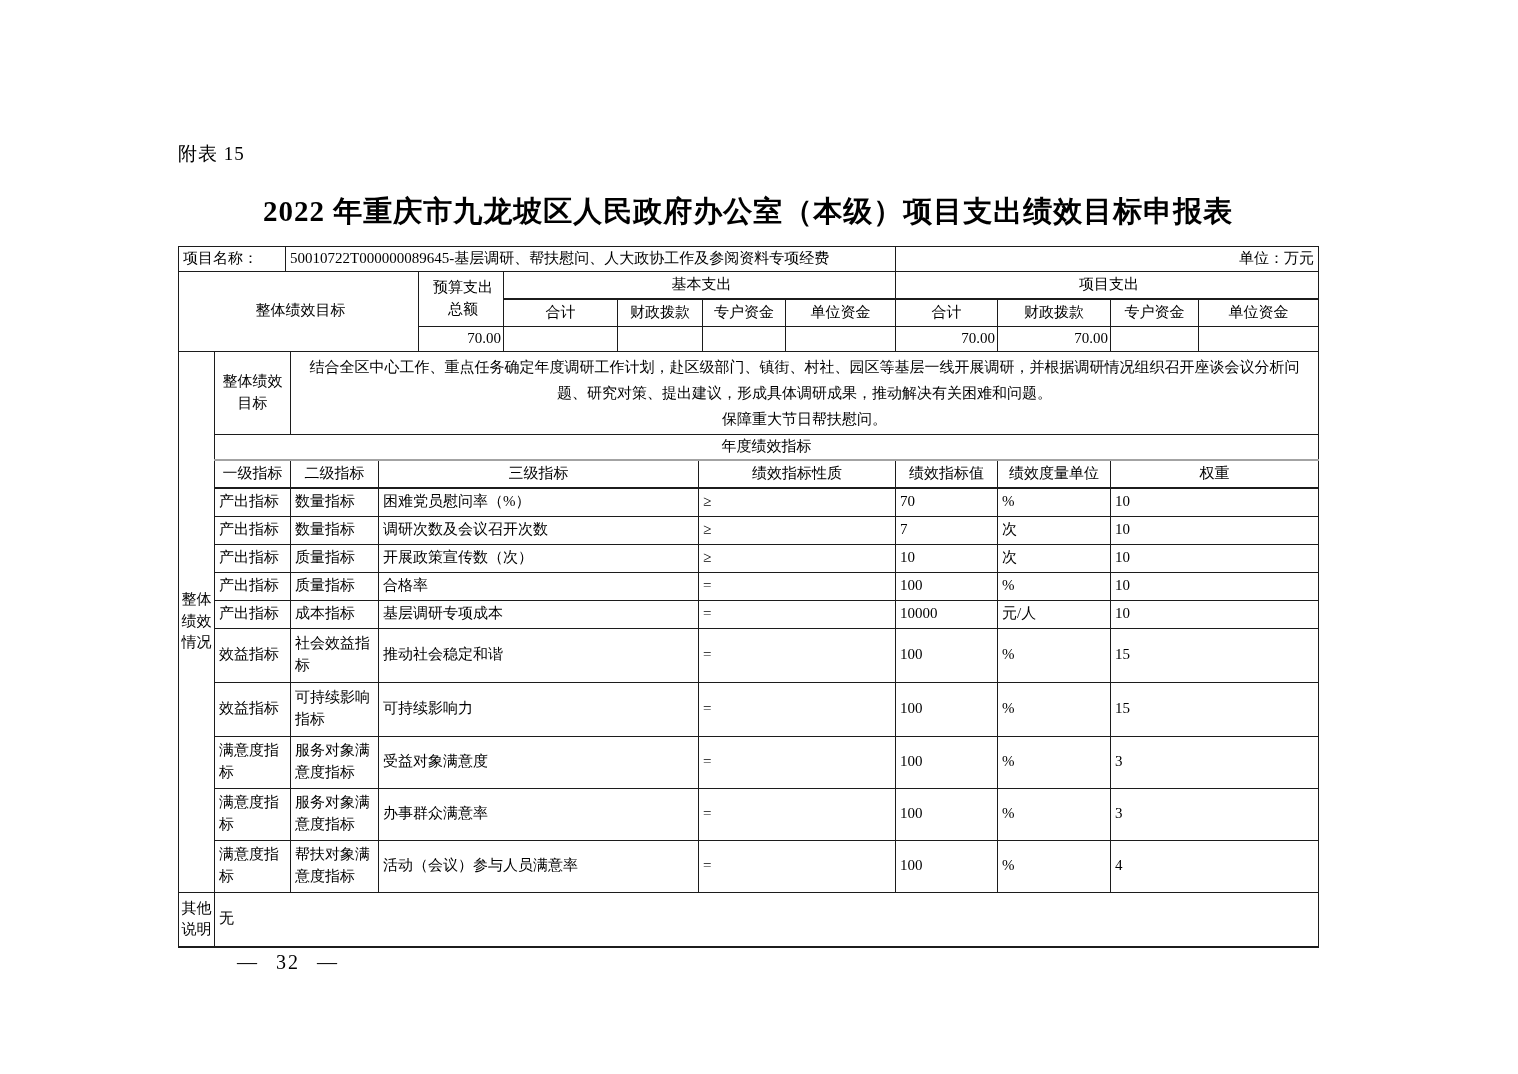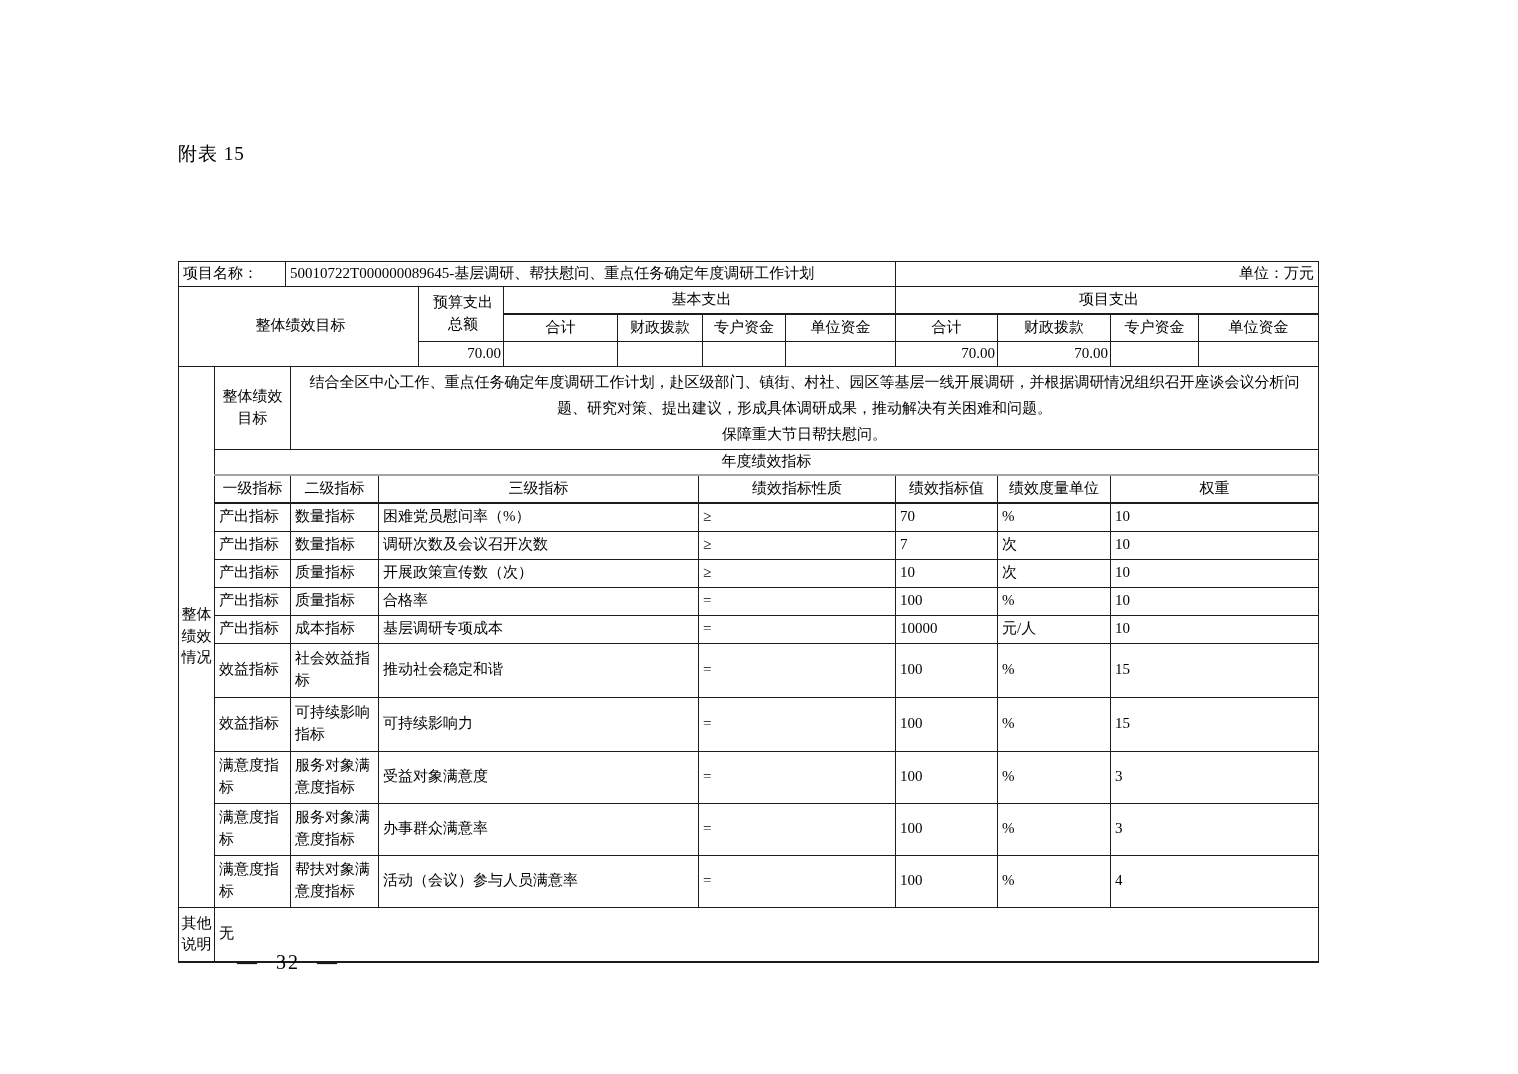--- a/index.html
+++ b/index.html
@@ -14,21 +14,21 @@
   }
   .attach-label {
     position:absolute; left:178px; top:141px;
     font-size:19px; letter-spacing:1px;
   }
   .doc-title {
     position:absolute; left:178px; top:192px; width:1140px;
     text-align:center; font-size:29px; font-weight:bold; letter-spacing:1px;
     white-space:nowrap;
   }
-  .tables { position:absolute; left:178px; top:246px; width:1140px;margin-top:15px; }
+  .tables { position:absolute; left:178px; top:246px; width:1140px; }
   table { border-collapse:collapse; table-layout:fixed; width:1140px; }
   table + table { margin-top:-1px; }
   td {
     border:1px solid #1c1c1c;
     font-size:15px; line-height:1.45;
     padding:1px 4px;
     vertical-align:middle;
     overflow:hidden;
     word-break:break-all;
   }
@@ -46,33 +46,34 @@
     position:absolute; left:237px; top:951px;
     font-size:20px; letter-spacing:2px; word-spacing:10px;
   }
 </style>
 </head>
 <body>
 
 <div class="sheet">
 
   <div class="attach-label">附表 15</div>
+  <div class="doc-title">2022 年重庆市九龙坡区人民政府办公室（本级）项目支出绩效目标申报表</div>
 
   <div class="tables">
 
     <table class="ta">
       <colgroup>
           <col style="width:107px">
           <col style="width:610px">
           <col style="width:423px">
         </colgroup>
       <tbody>
         <tr class="r24">
           <td>项目名称：</td>
-          <td>50010722T000000089645-基层调研、帮扶慰问、重点任务确定年度调研工作计划</td>
+          <td>50010722T000000089645-基层调研、帮扶慰问、人大政协工作及参阅资料专项经费</td>
           <td class="right">单位：万元</td>
         </tr>
       </tbody>
     </table>
 
     <table class="tb">
       <colgroup>
         <col style="width:240px">
           <col style="width:85px">
         <col style="width:114px">

